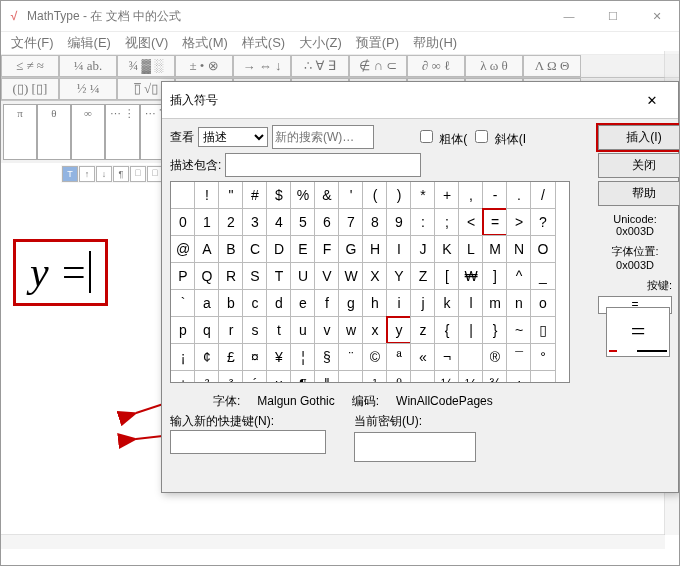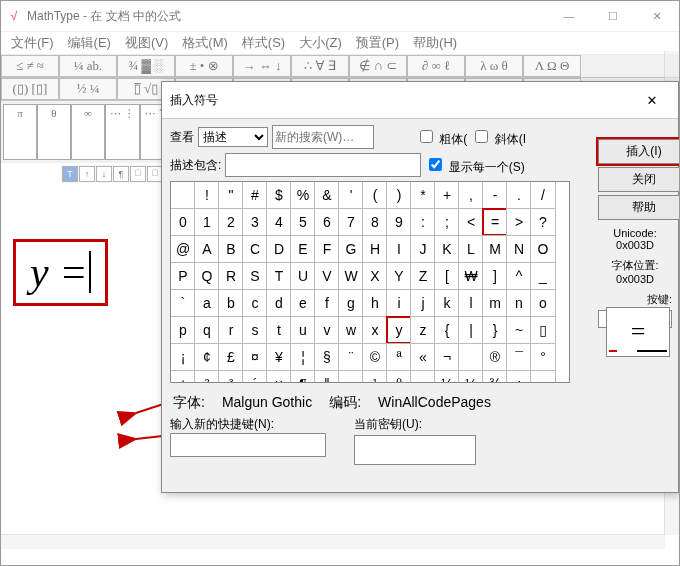--- a/index.html
+++ b/index.html
@@ -25,28 +25,28 @@
   .eq-box .cursor{display:inline-block;width:2px;height:42px;background:#000;vertical-align:middle;margin-left:2px;position:relative;top:-4px;}
   .arrow{position:absolute;pointer-events:none;}
   .dlg{position:absolute;left:160px;top:80px;width:516px;height:410px;background:#f0f0f0;border:1px solid #888;box-shadow:2px 2px 8px rgba(0,0,0,.25);z-index:50;}
   .dlg-title{height:28px;display:flex;align-items:center;padding:4px 8px;font-size:12px;background:#fff;border-bottom:1px solid #ccc;}
   .dlg-title .spacer{flex:1;}
   .dlg-close{width:36px;height:28px;display:flex;align-items:center;justify-content:center;font-size:13px;}
   .dlg-body{padding:6px 8px;position:relative;}
   .row{display:flex;align-items:center;margin-bottom:4px;font-size:12px;gap:4px;}
   select,input[type=text]{font-size:12px;height:20px;border:1px solid #888;background:#fff;}
   .btn{border:1px solid #888;background:#e9e9e9;padding:1px 8px;font-size:12px;height:21px;display:inline-flex;align-items:center;justify-content:center;}
-  .right-col{position:absolute;right:6px;top:20px;width:74px;display:flex;flex-direction:column;gap:3px;}
+  .right-col{position:absolute;right:6px;top:6px;width:74px;display:flex;flex-direction:column;gap:3px;}
   .right-col .btn{width:100%;text-align:center;display:flex;align-items:center;justify-content:center;}
   .info{font-size:11px;text-align:center;margin-top:4px;}
   .grid-wrap{border:1px solid #888;width:398px;height:200px;overflow:auto;background:#fff;position:relative;}
   .grid{display:grid;grid-template-columns:repeat(16,24px);}
   .cell{width:24px;height:26px;border:1px solid #bbb;margin:-1px 0 0 -1px;display:flex;align-items:center;justify-content:center;font-family:"Malgun Gothic","Arial",serif;font-size:14px;background:#fff;}
   .cell.hl{outline:2px solid #c40000;outline-offset:-2px;}
-  .foot{font-size:14px;margin-top:6px;line-height:1.5;}
+  .foot{font-size:12px;margin-top:6px;line-height:1.5;margin-left:40px;}
   .foot td{padding-right:14px;}
   .pw-box{border:1px solid #888;background:#fff;width:120px;height:28px;margin-top:2px;}
   .pw-btns{display:flex;flex-direction:column;gap:4px;margin-left:8px;}
   .preview{position:absolute;right:8px;top:188px;width:62px;height:48px;border:1px solid #888;background:#fff;display:flex;align-items:center;justify-content:center;font-family:serif;}
   .preview span{font-size:26px;}
   .preview::before{content:"";position:absolute;left:2px;bottom:4px;width:8px;height:2px;background:#c00;}
   .preview::after{content:"";position:absolute;right:2px;bottom:4px;width:30px;height:2px;background:#000;}
   .scroll-v{position:absolute;right:0;top:50px;bottom:30px;width:14px;background:#eee;border-left:1px solid #ccc;}
   .scroll-h{position:absolute;left:0;bottom:16px;right:14px;height:14px;background:#eee;border-top:1px solid #ccc;}
 </style>
@@ -181,21 +181,20 @@
         <select style="width:70px;"><option>描述</option></select>
         <input type="text" style="width: 96px;" placeholder="新的搜索(W)…">
         <span style="width:34px;"></span>
         <label><input type="checkbox" style=""> <span>粗体(</span></label>
         <label><input type="checkbox" style=""> <span>斜体(I</span></label>
       </div>
 
       <div class="row">
         <span>描述包含:</span>
         <input type="text" style="width: 190px;" value="">
-        <label><input type="checkbox" checked="" style=""> <span>显示每一个(S)</span></label>
       </div>
 
       <div class="grid-wrap">
         <div class="grid" id="chargrid">
             <div class="cell"></div>
             <div class="cell">!</div>
             <div class="cell">"</div>
             <div class="cell">#</div>
             <div class="cell">$</div>
             <div class="cell">%</div>

